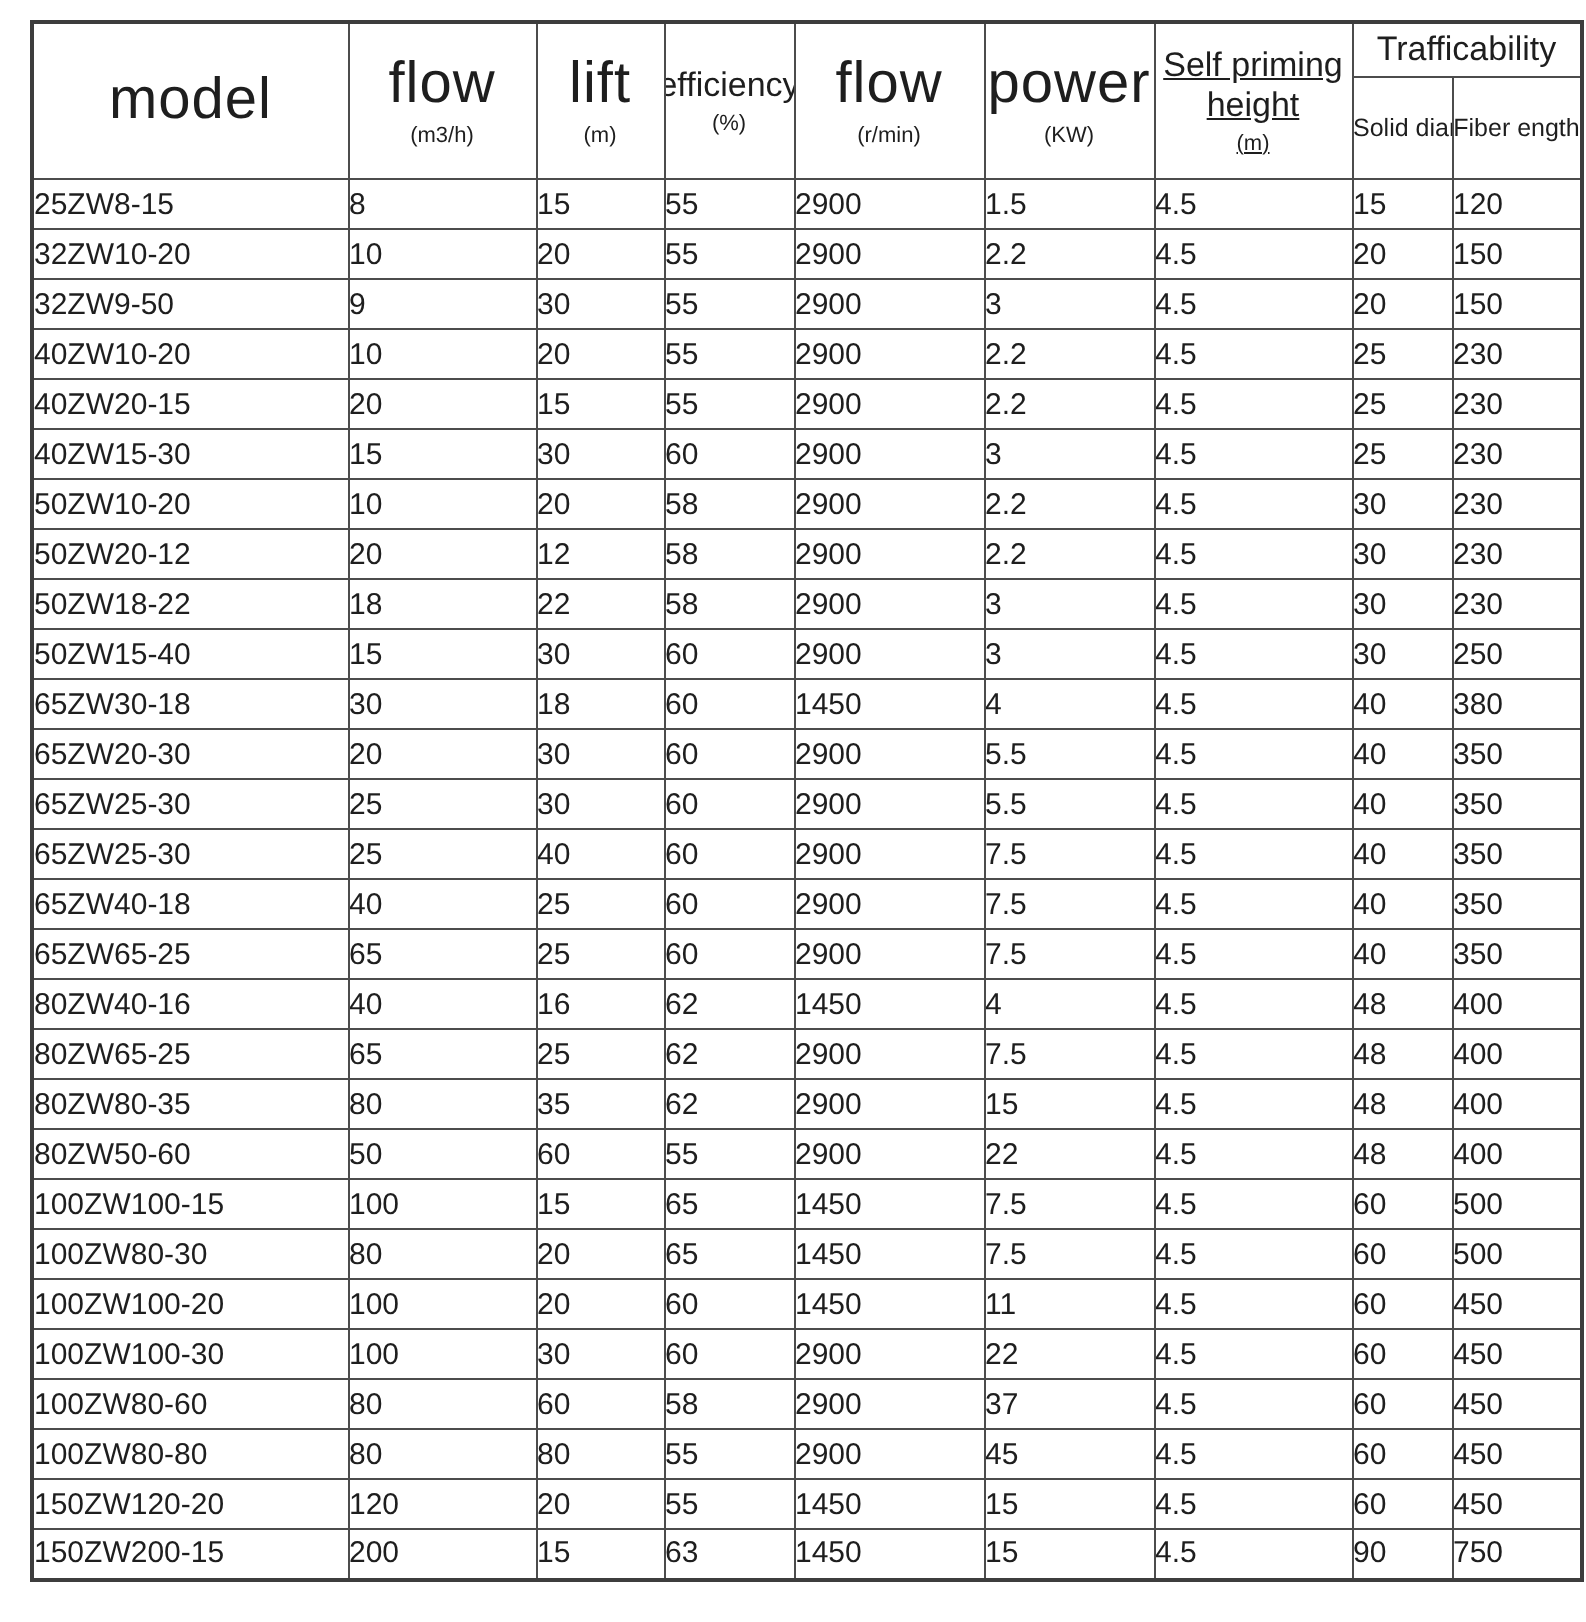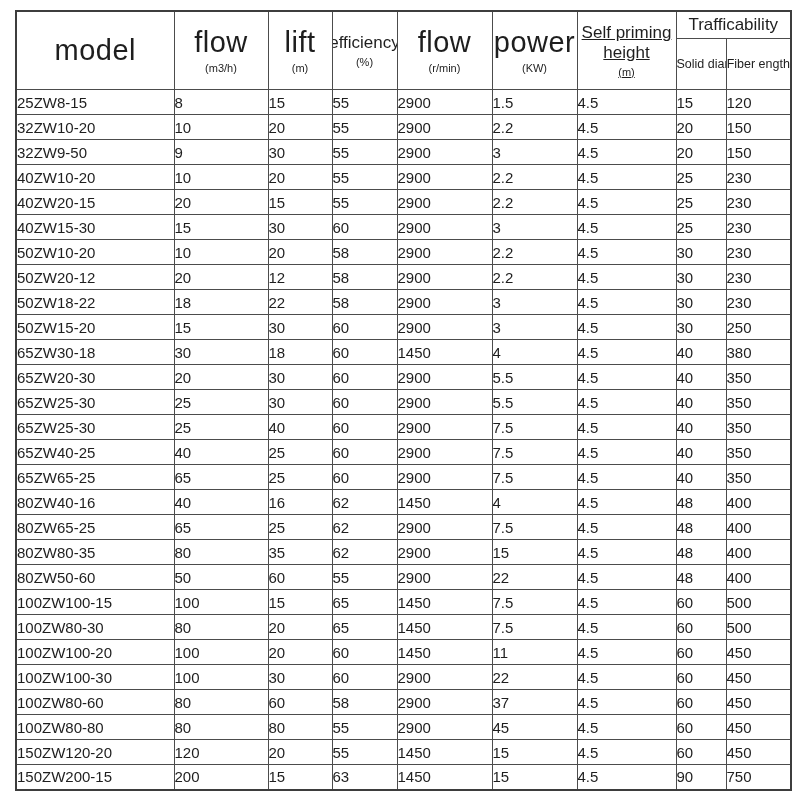--- a/index.html
+++ b/index.html
@@ -256,21 +256,21 @@
           <td>18</td>
           <td>22</td>
           <td>58</td>
           <td>2900</td>
           <td>3</td>
           <td>4.5</td>
           <td>30</td>
           <td>230</td>
         </tr>
         <tr>
-          <td>50ZW15-20</td>
+          <td>50ZW15-40</td>
           <td>15</td>
           <td>30</td>
           <td>60</td>
           <td>2900</td>
           <td>3</td>
           <td>4.5</td>
           <td>30</td>
           <td>250</td>
         </tr>
         <tr>
@@ -311,21 +311,21 @@
           <td>25</td>
           <td>40</td>
           <td>60</td>
           <td>2900</td>
           <td>7.5</td>
           <td>4.5</td>
           <td>40</td>
           <td>350</td>
         </tr>
         <tr>
-          <td>65ZW40-25</td>
+          <td>65ZW40-18</td>
           <td>40</td>
           <td>25</td>
           <td>60</td>
           <td>2900</td>
           <td>7.5</td>
           <td>4.5</td>
           <td>40</td>
           <td>350</td>
         </tr>
         <tr>

